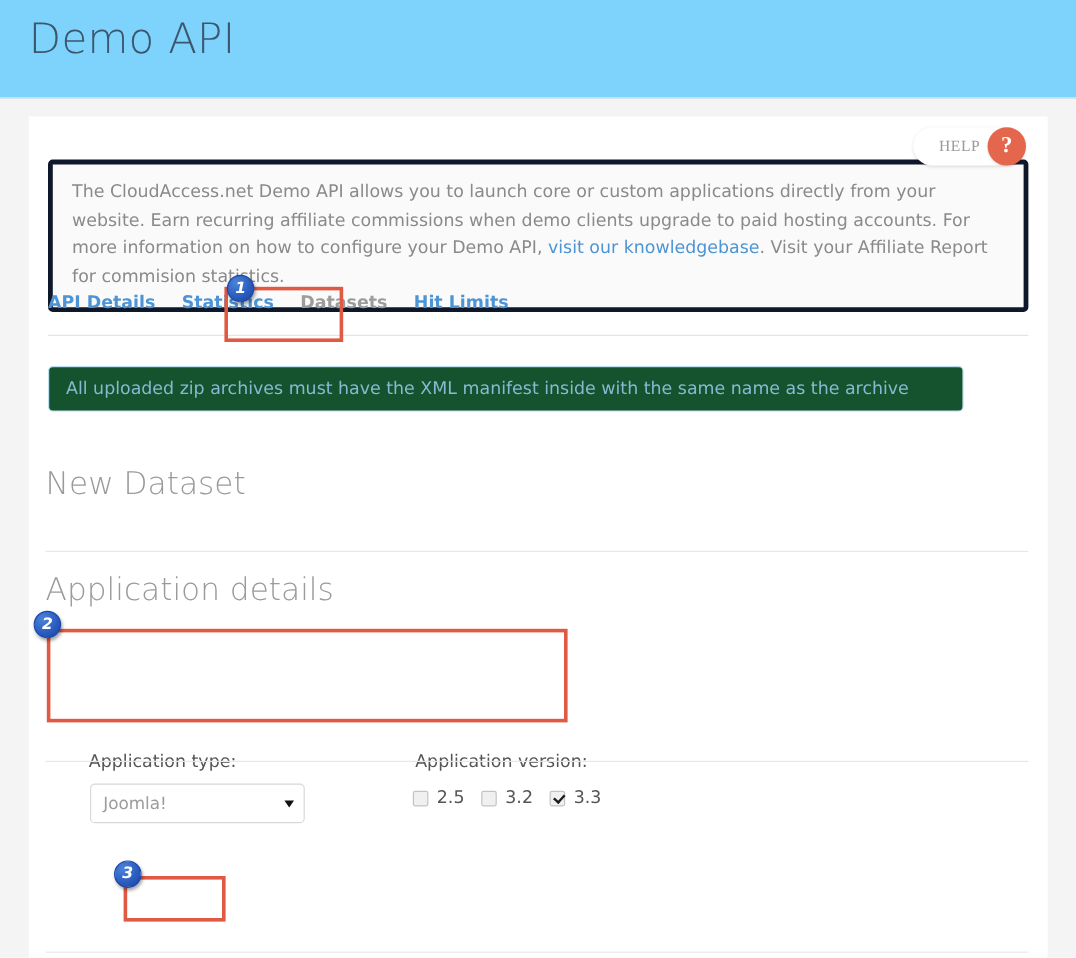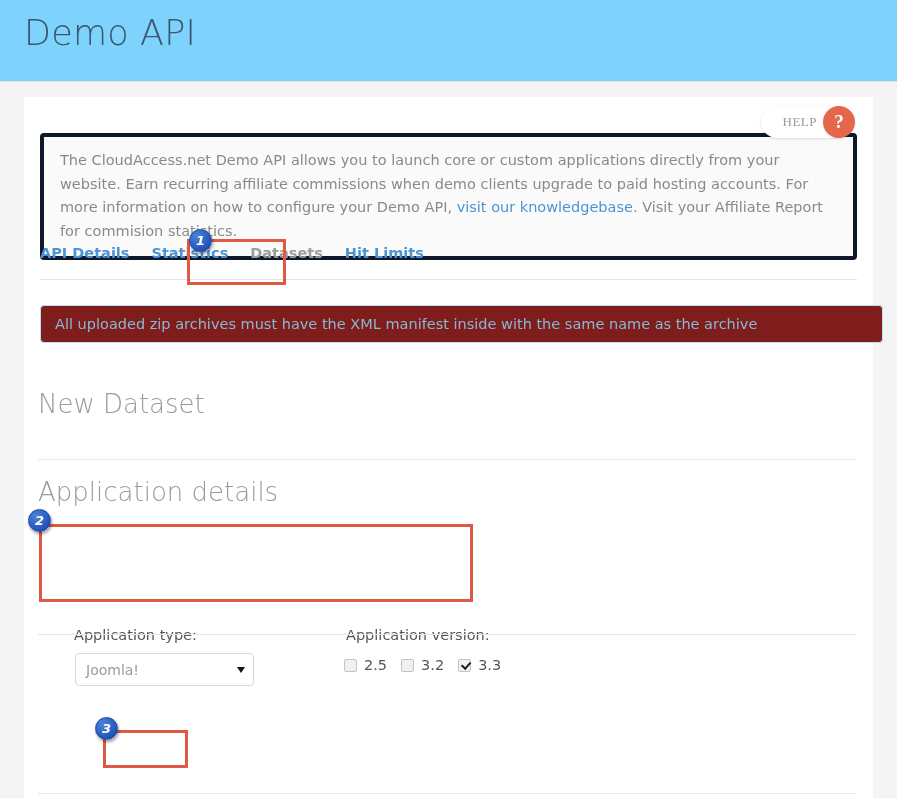--- a/index.html
+++ b/index.html
@@ -171,23 +171,23 @@
   }
   #badge-1 { left: 189px; top: 229px; }
   #badge-2 { left: 28px;  top: 509px; }
   #badge-3 { left: 95px;  top: 717px; }
 
   
   .info-alert {
     position: absolute;
     left: 16px;
     top: 208px;
-    width: 843px;
-    box-sizing: border-box;
-    background: #7f1d1d;
+    width: 763px;
+    box-sizing: border-box;
+    background: #14532d;
     border: 1px solid #b9dff0;
     border-radius: 4px;
     padding: 10px 14px;
     color: #89b8d3;
     font-size: 14.5px;
     font-family: "DejaVu Sans", sans-serif;
   }
 
   
   .section-title {

